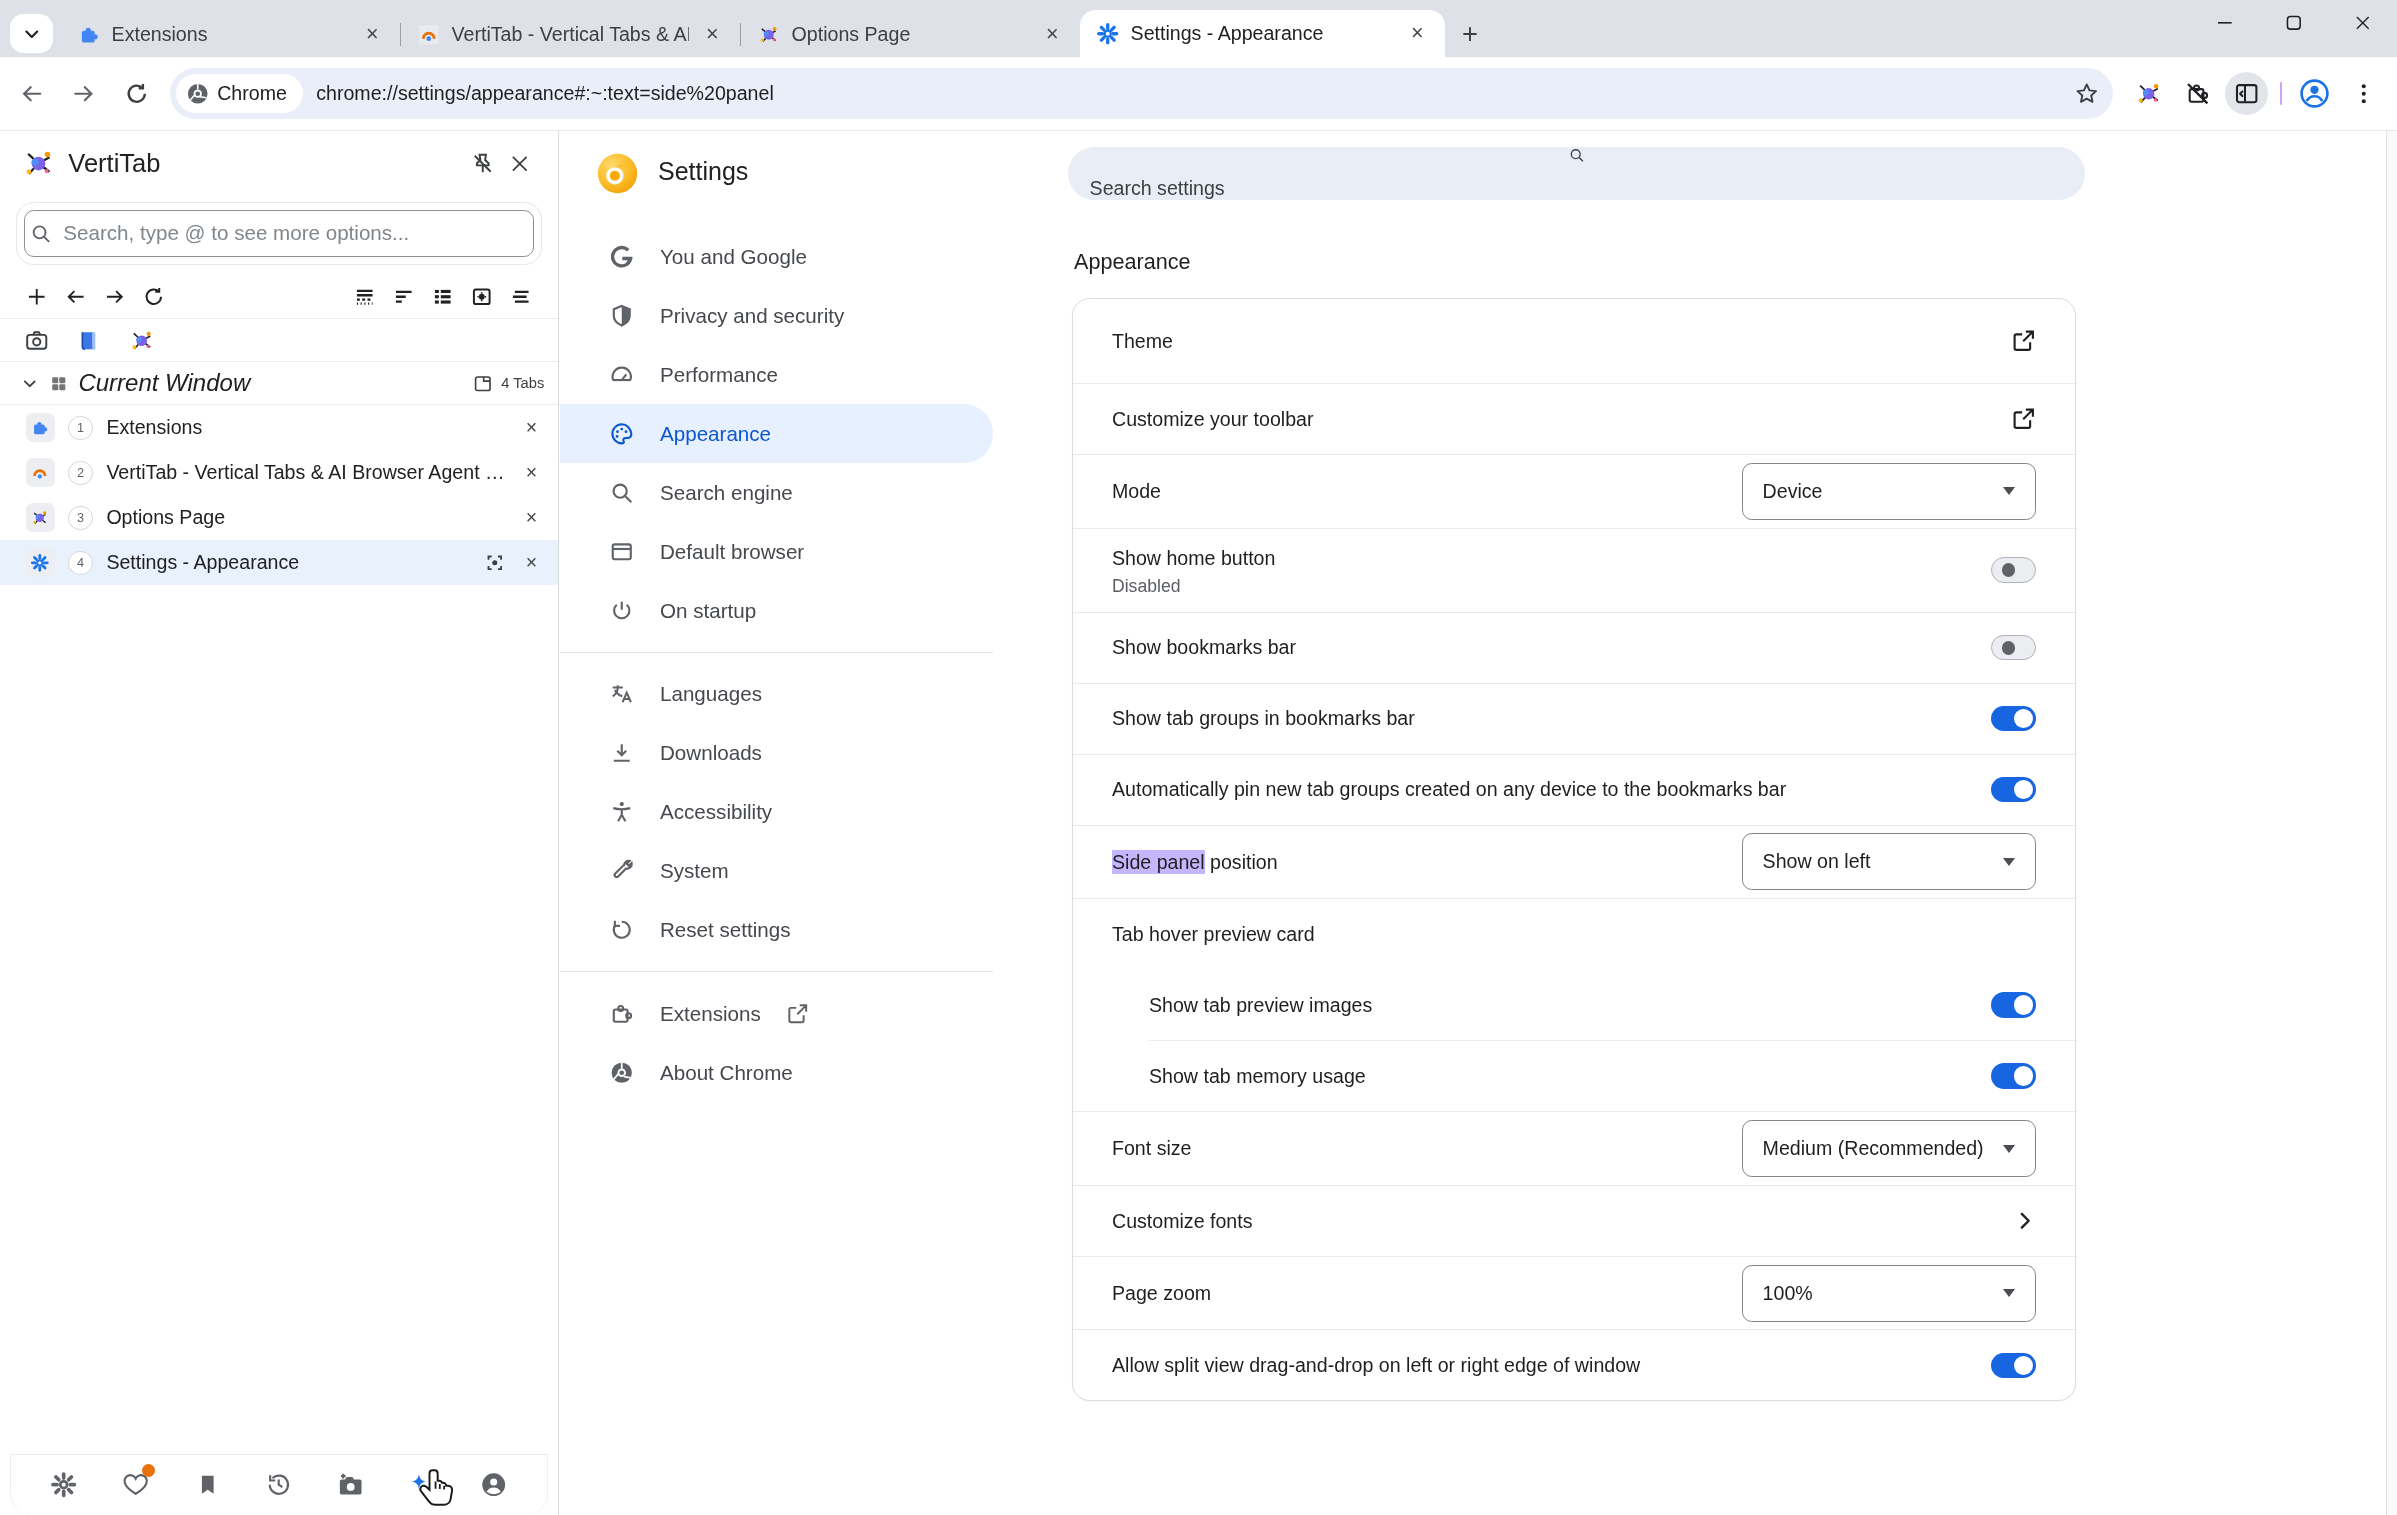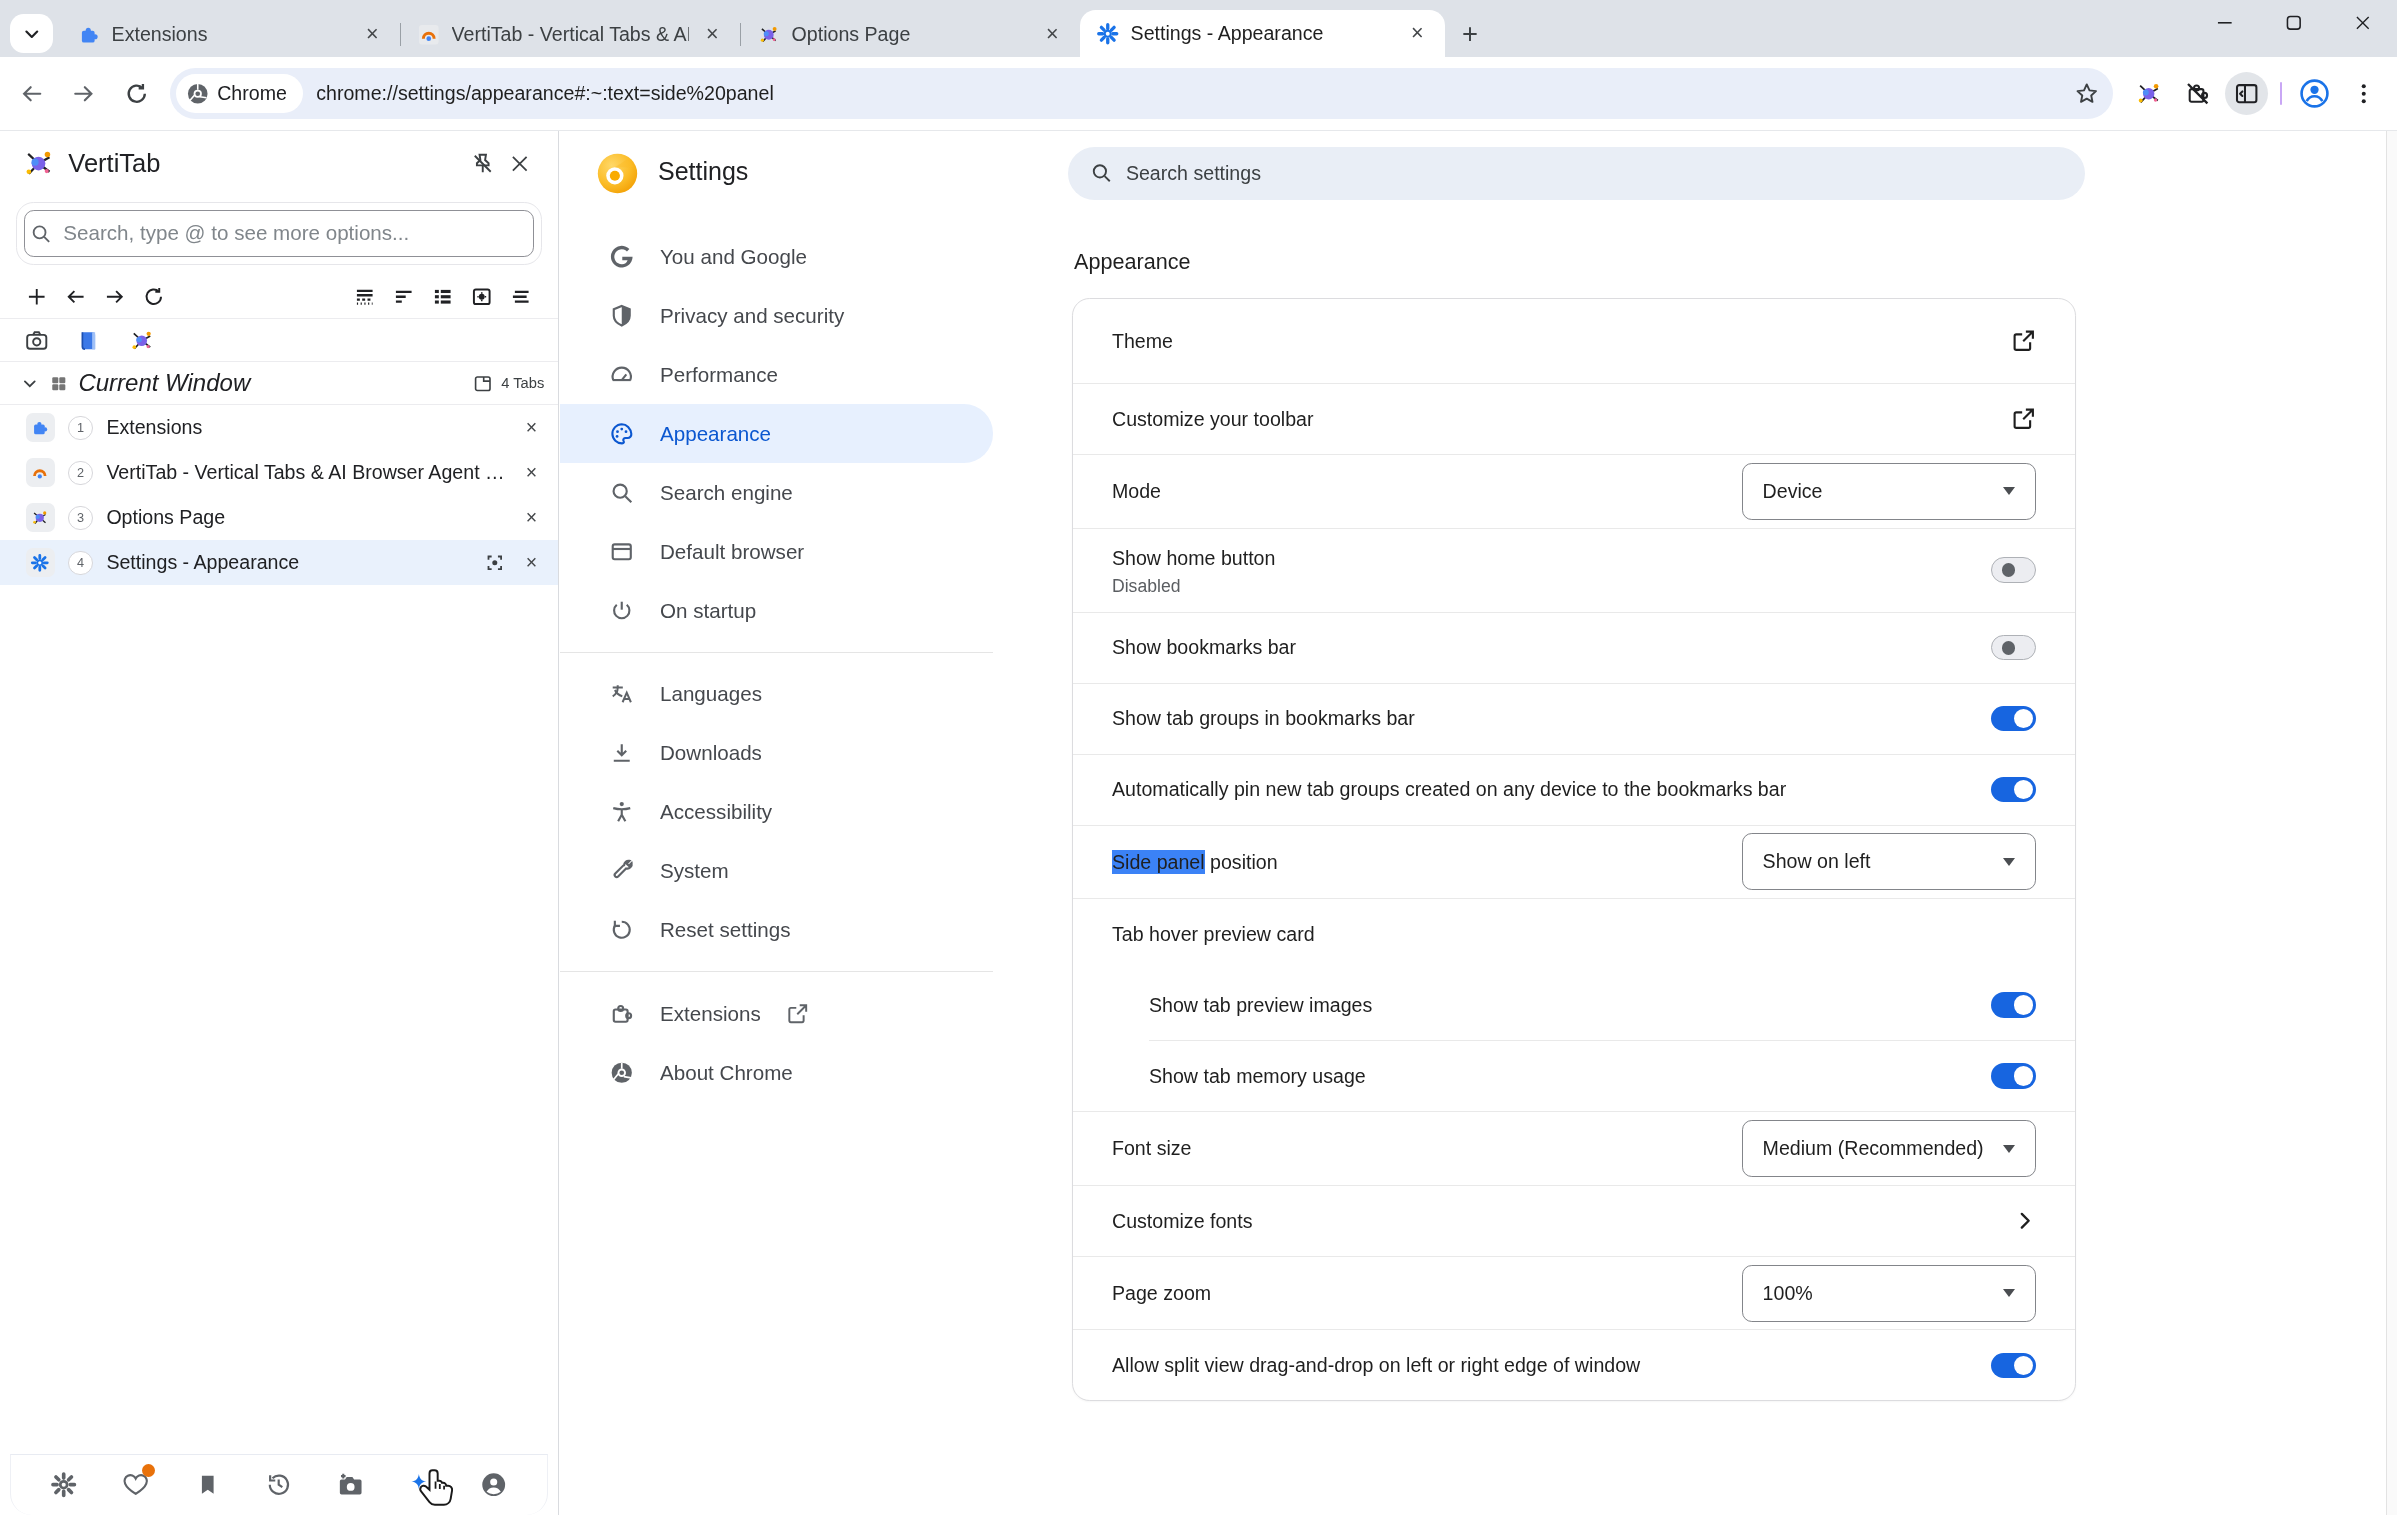--- a/index.html
+++ b/index.html
@@ -61,42 +61,42 @@
   .sp-tab .tt{ font-size:19.6px; color:#202124; flex:1; white-space:nowrap; overflow:hidden; text-overflow:ellipsis;}
   .sp-x{ font-size:19.6px; color:#44474a; width:25.5px; text-align:center; cursor:pointer; flex:0 0 auto;}
   .sp-footer{ position:absolute; left:9.8px; right:9.8px; bottom:0; height:61px; border-top:1px solid #e8ebf2; border-left:1px solid #eef0f5; border-right:1px solid #eef0f5; border-radius:0 0 21.6px 21.6px; display:flex; align-items:center; justify-content:space-around; padding:0 17.6px; background:#fff;}
   .sp-fbtn{ position:relative; width:39px; height:39px; display:flex; align-items:center; justify-content:center; cursor:pointer;}
   .badge-dot{ position:absolute; right:0px; top:-2px; width:13.7px; height:13.7px; border-radius:50%; background:#e8710a;}
 
   
   .st-head{ position:absolute; left:0; top:0; width:100%; height:94px;}
   .st-logo{ position:absolute; left:35px; top:19.6px; }
   .st-title{ position:absolute; left:98px; top:25.5px; font-size:25px; font-weight:500; color:#202124;}
-  .st-search{ position:absolute; left:508px; top:15.7px; width:1017px; height:53px; background:#e9eef6; border-radius:26.5px; display:flex; align-items:center; padding:0 21.6px; gap:13.7px; cursor:text;}
+  .st-search{ position:absolute; left:508px; top:15.7px; width:1017px; height:53px; background:#e9eef6; border-radius:26.5px; display:flex; align-items:center; padding:0 21.6px; gap:13.7px; cursor:text;flex-direction:column;}
   .st-search input{ border:none; outline:none; background:transparent; font-size:19.6px; color:#3c4043; width:100%; font-family:inherit;}
   .st-search input::placeholder{ color:#3c4043;}
   .st-nav{ position:absolute; left:0; top:96px; width:433px;}
   .nav-item{ display:flex; align-items:center; height:59px; padding-left:49px; gap:25.5px; font-size:20.6px; font-weight:500; color:#45484d; cursor:pointer; border-radius:0 29px 29px 0;}
   .nav-item .n-ic{ width:25.5px; display:flex; justify-content:center;}
   .nav-item.selected{ background:#e7f0fe; color:#0b57d0;}
   .nav-divider{ height:1px; background:#e5e5e5; margin:11.8px 0;}
   .st-body{ position:absolute; left:512px; top:96px; width:1004px;}
   .section-title{ font-size:21.6px; color:#1f1f1f; font-weight:400; padding:21.6px 0 23.5px 2px;}
   .card{ border:1px solid #dcdcdf; border-radius:17.6px; background:#fff; box-shadow:0 1px 2px rgba(0,0,0,.04); overflow:hidden;}
   .crow{ position:relative; display:flex; align-items:center; min-height:71px; padding:7.8px 39px 7.8px 39px; border-top:1px solid #e9e9e9;}
   .crow:first-child{ border-top:none;}
   .crow.tall{ min-height:84px;}
   .crow.no-div{ border-top:none;}
   .crow.inset-div{ border-top:none;}
   .crow.inset-div::before{ content:''; position:absolute; left:76px; right:0; top:0; height:1px; background:#e9e9e9;}
   .crow .lbl{ font-size:19.6px; color:#1f1f1f; line-height:1.45;}
   .crow .sub{ font-size:17.6px; color:#5a5d61; margin-top:3.9px;}
   .crow.indent{ padding-left:76px;gap:28px;}
   .crow .ctrl{ margin-left:auto; display:flex; align-items:center; flex:0 0 auto;}
-  mark.frag{ background:#3b82f6; color:inherit; padding:1px 0;}
+  mark.frag{ background:#c4b5fd; color:inherit; padding:1px 0;}
   .select{ width:294px; height:57px; border:1px solid #83858a; border-radius:9.8px; display:flex; align-items:center; padding:0 19.6px; cursor:pointer; background:#fff;}
   .select .sv{ font-size:19.6px; color:#1f1f1f; flex:1;}
   .caret{ width:0; height:0; border-left:6.9px solid transparent; border-right:6.9px solid transparent; border-top:8.8px solid #4a4d51;}
   .toggle{ width:45px; height:25.5px; border-radius:13.7px; position:relative; cursor:pointer;}
   .toggle.on{ background:#1765e0;}
   .toggle.on::after{ content:''; position:absolute; top:2.9px; right:2.9px; width:19.6px; height:19.6px; border-radius:50%; background:#fff;}
   .toggle.off{ background:#ecedf1; border:1px solid #aeb1b6;}
   .toggle.off::after{ content:''; position:absolute; top:4.9px; left:9.8px; width:13.7px; height:13.7px; border-radius:50%; background:#5f6368;}
   .icon-btn-plain{ cursor:pointer; display:flex;}
 

